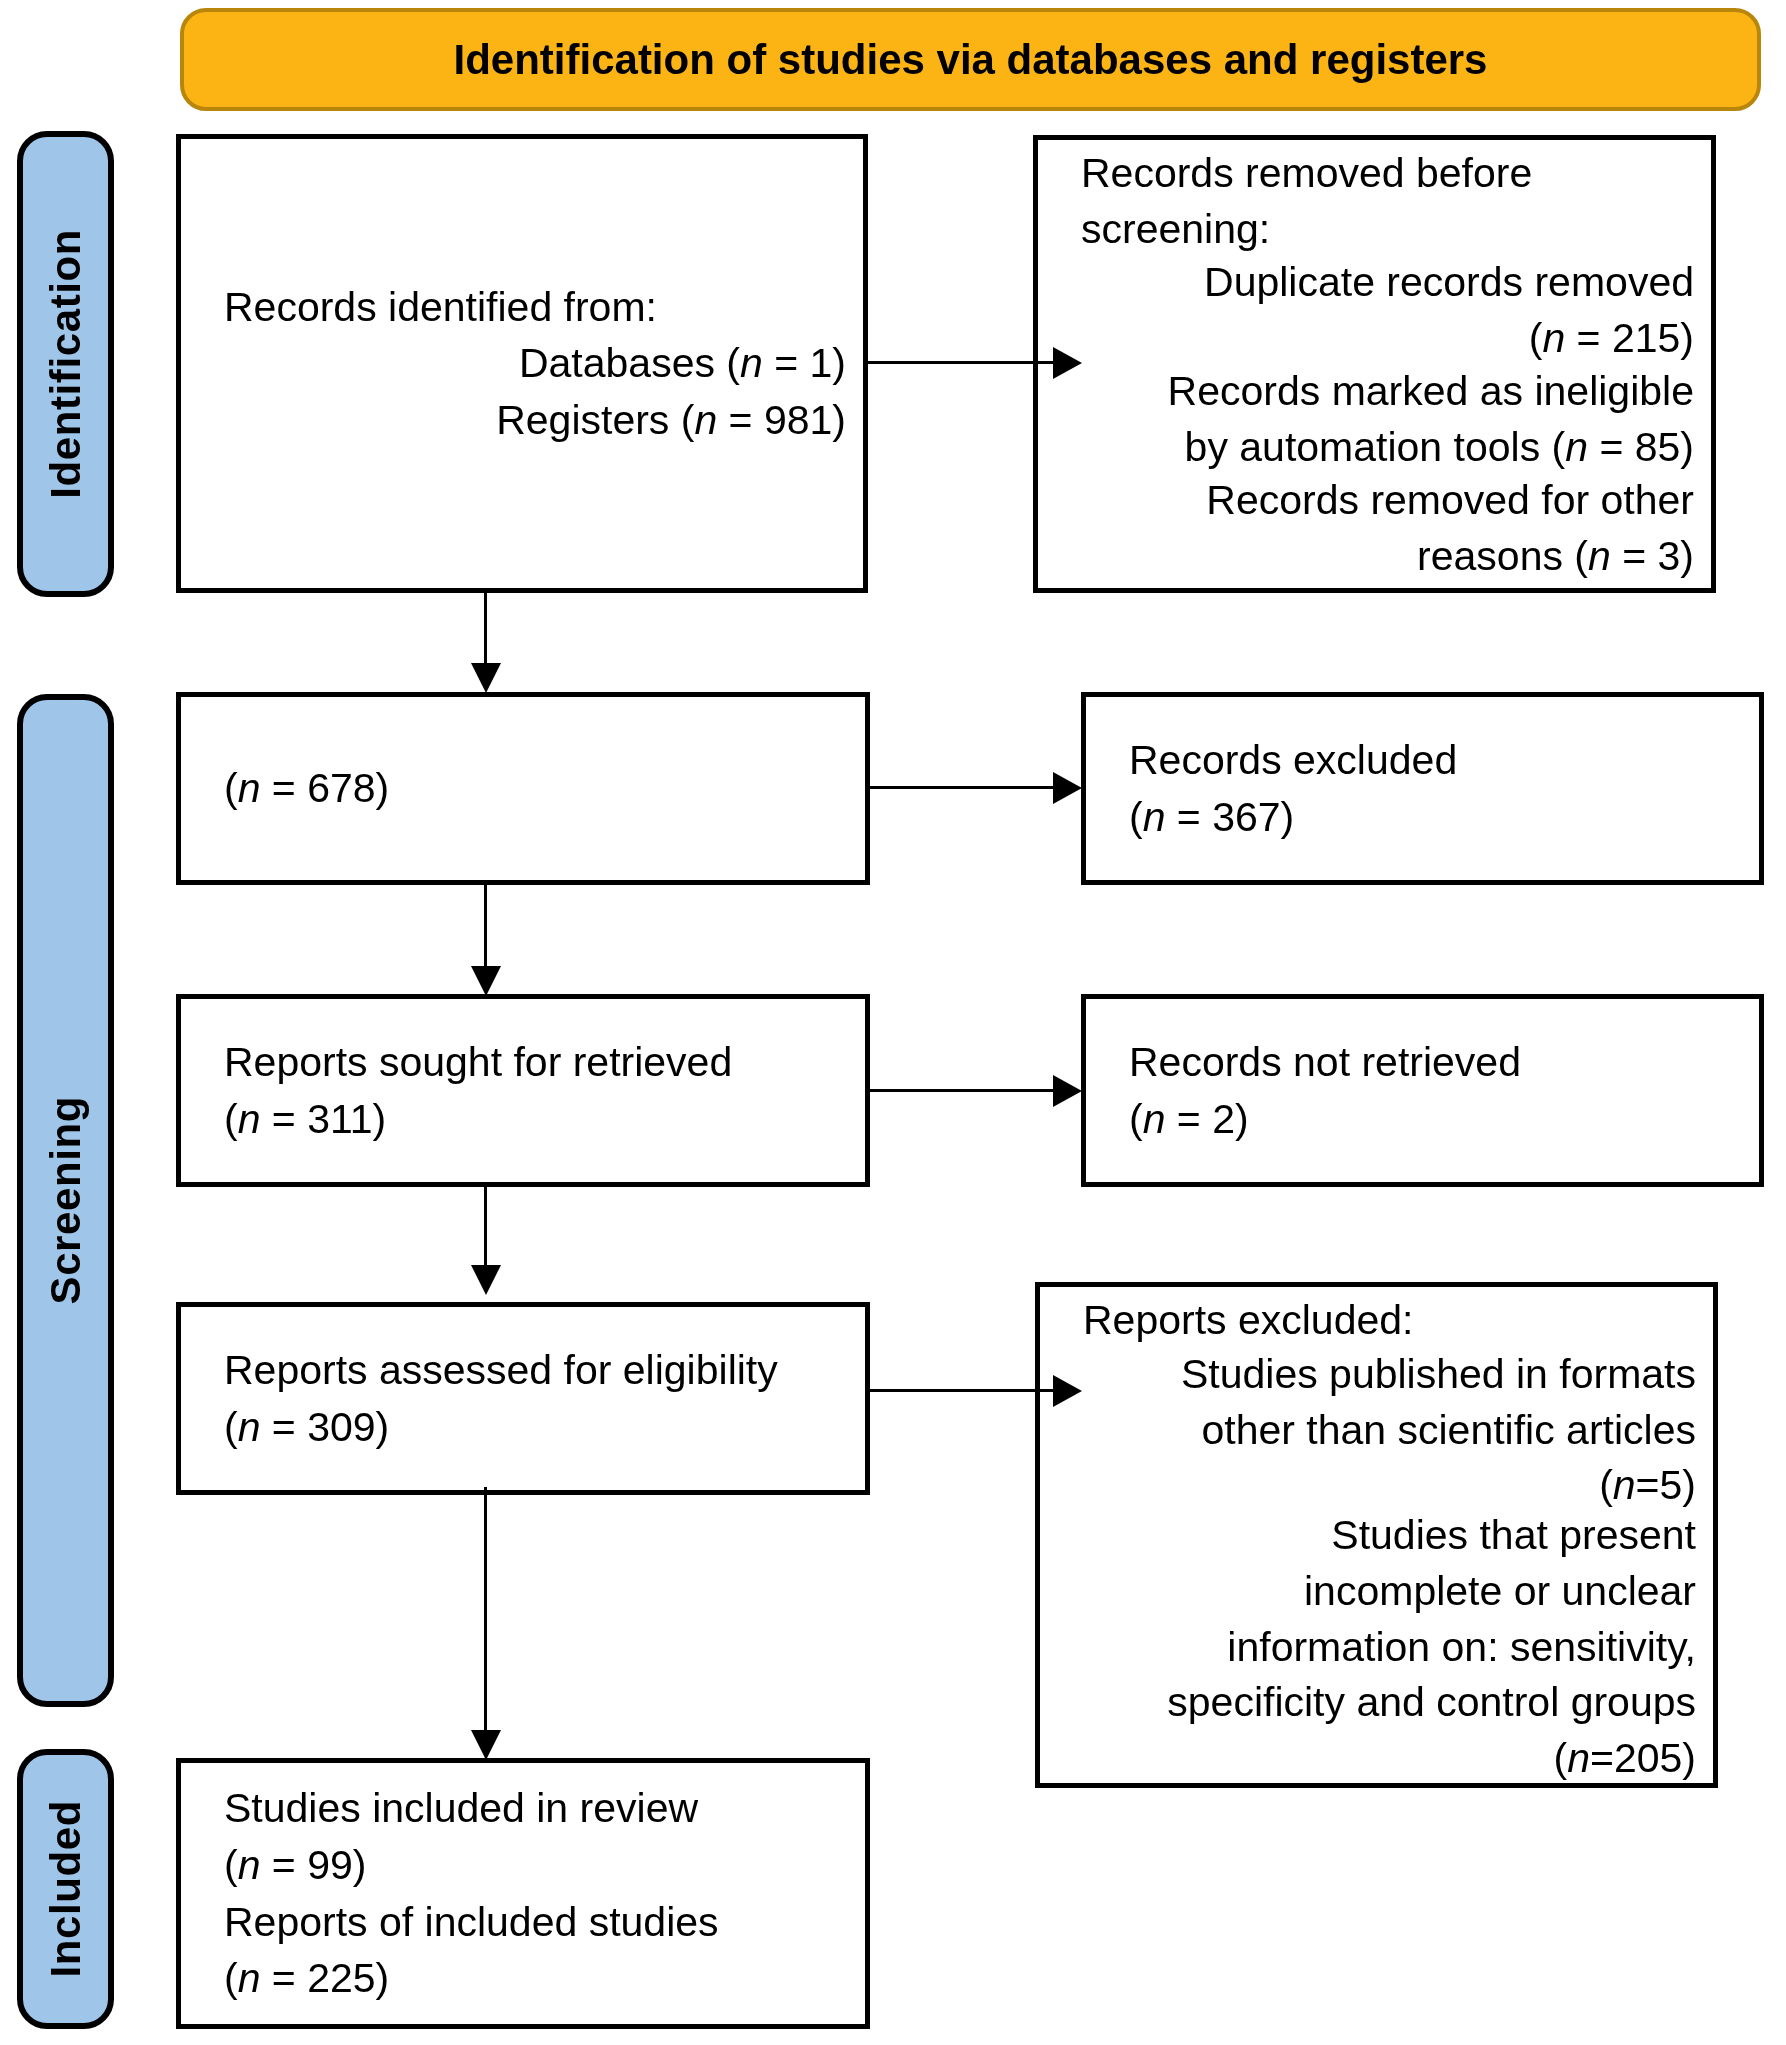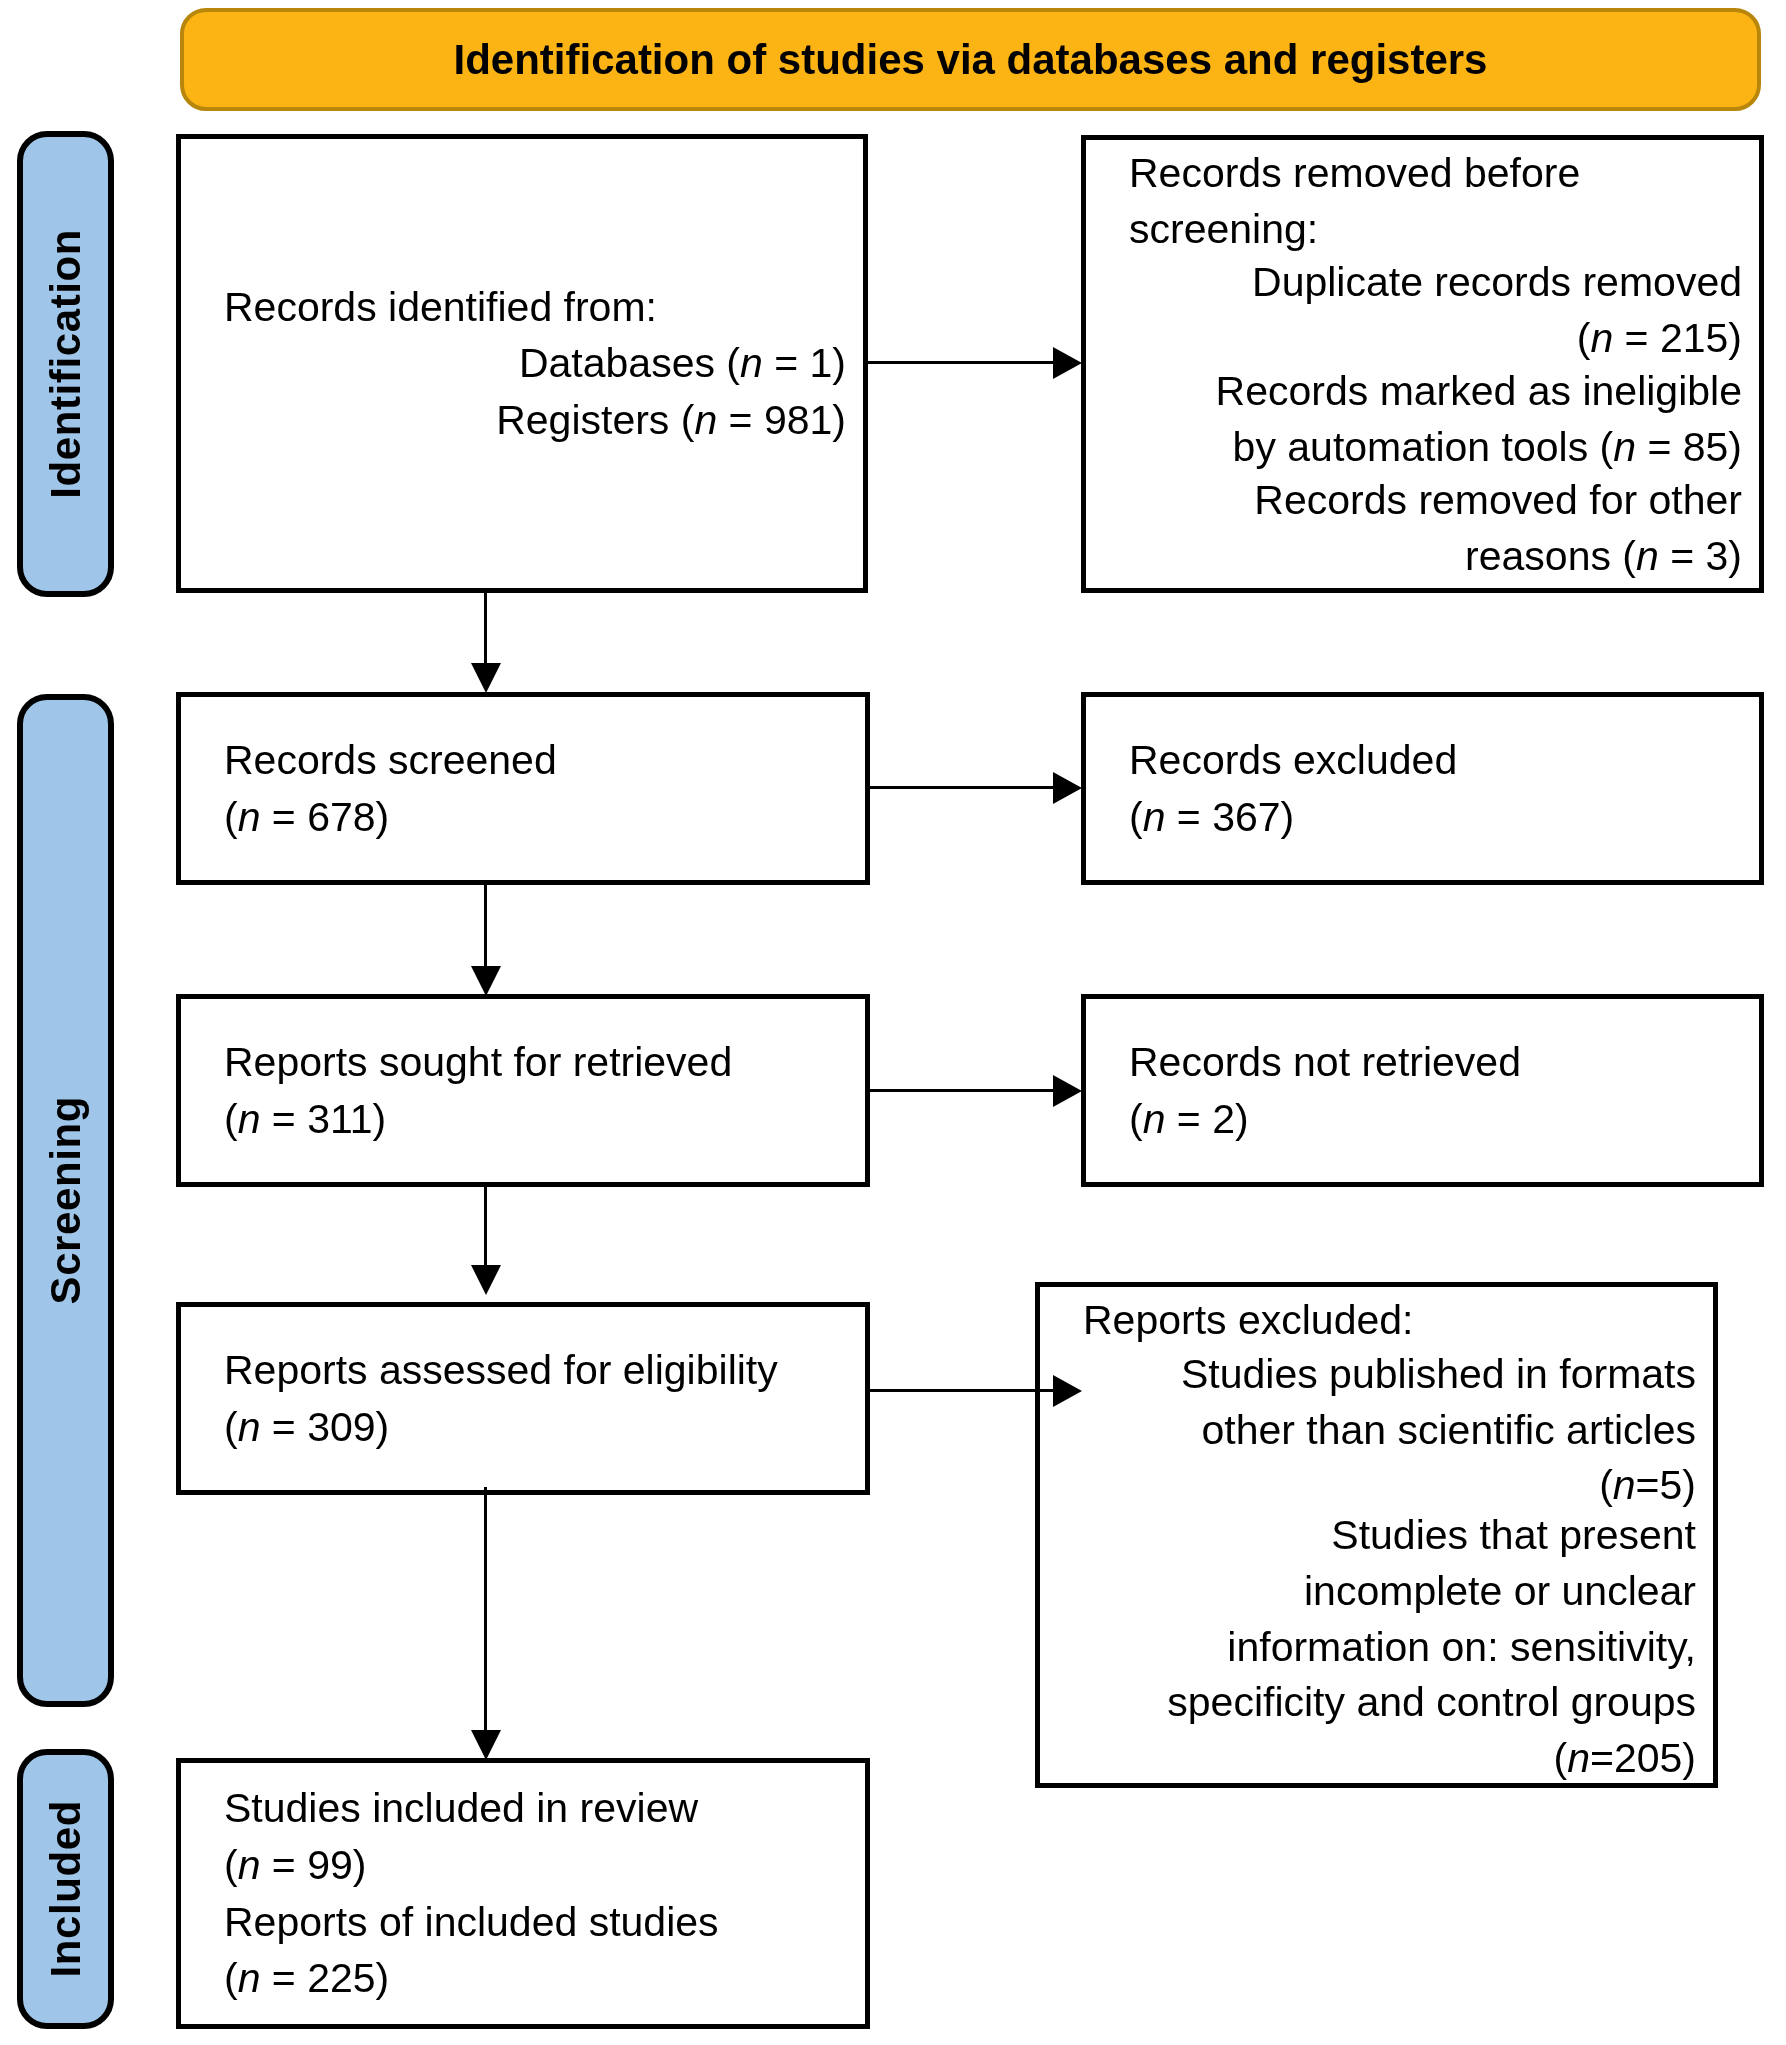--- a/index.html
+++ b/index.html
@@ -40,21 +40,21 @@
   .box{
     position:absolute;background:var(--c-bg);
     border:5.4px solid var(--c-box-border);box-sizing:border-box;
     display:flex;flex-direction:column;justify-content:center;
     font-size:41px;line-height:1.38;
     padding:6px 17px 6px 43px;
   }
   .box .line{min-height:0;}
   .box .indent{padding-left:79px;text-align:right;}
   .box-identified{left:176px;top:134px;width:692px;height:459px;}
-  .box-removed{left:1081px;top:135px;width:683px;height:458px;line-height:1.36;}
+  .box-removed{left:1033px;top:135px;width:683px;height:458px;line-height:1.36;}
   .box-screened{left:176px;top:692px;width:694px;height:193px;}
   .box-excluded{left:1081px;top:692px;width:683px;height:193px;}
   .box-sought{left:176px;top:994px;width:694px;height:193px;}
   .box-notretrieved{left:1081px;top:994px;width:683px;height:193px;}
   .box-assessed{left:176px;top:1294px;width:694px;height:193px;margin-top:8px;}
   .box-reportsexcluded{left:1035px;top:1282px;width:683px;height:506px;line-height:1.36;}
   .box-includedreview{left:176px;top:1758px;width:694px;height:271px;}
   i{font-style:italic;}
   
   .arrow-h{
@@ -108,21 +108,20 @@
   </div>
 
   <div class="box box-removed">
     <div class="line">Records removed before screening:</div>
     <div class="line indent">Duplicate records removed (<i>n</i> = 215)</div>
     <div class="line indent">Records marked as ineligible by automation tools (<i>n</i> = 85)</div>
     <div class="line indent">Records removed for other reasons (<i>n</i> = 3)</div>
   </div>
 
   <div class="box box-screened">
-    <div class="line">Records screened</div>
     <div class="line">(<i>n</i> = 678)</div>
   </div>
 
   <div class="box box-excluded">
     <div class="line">Records excluded</div>
     <div class="line">(<i>n</i> = 367)</div>
   </div>
 
   <div class="box box-sought">
     <div class="line">Reports sought for retrieved</div>

